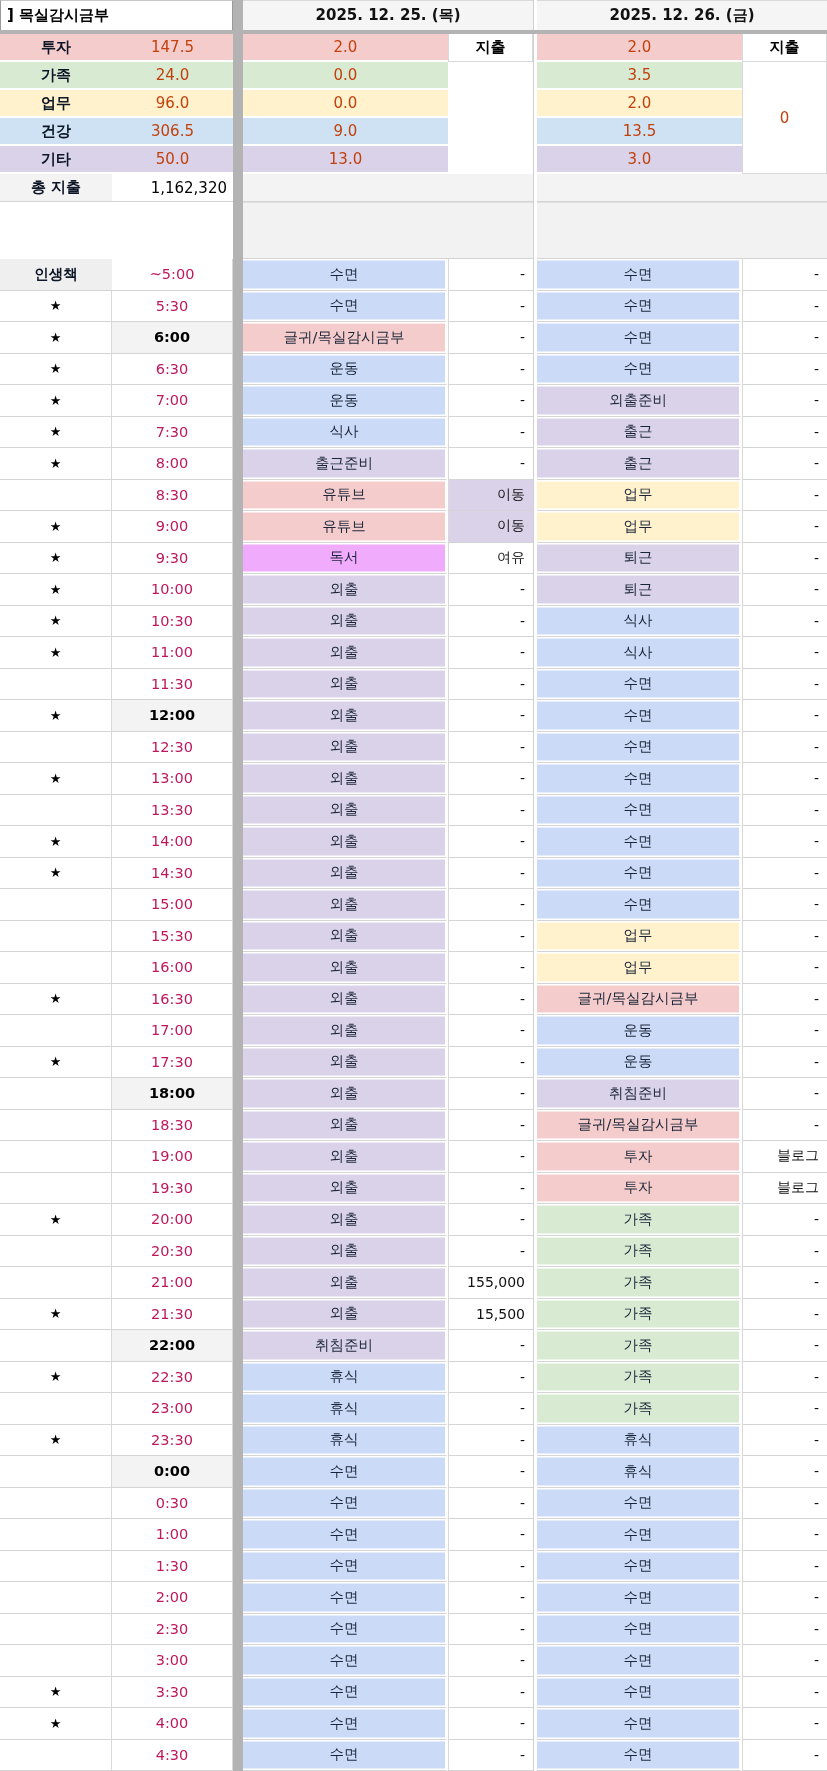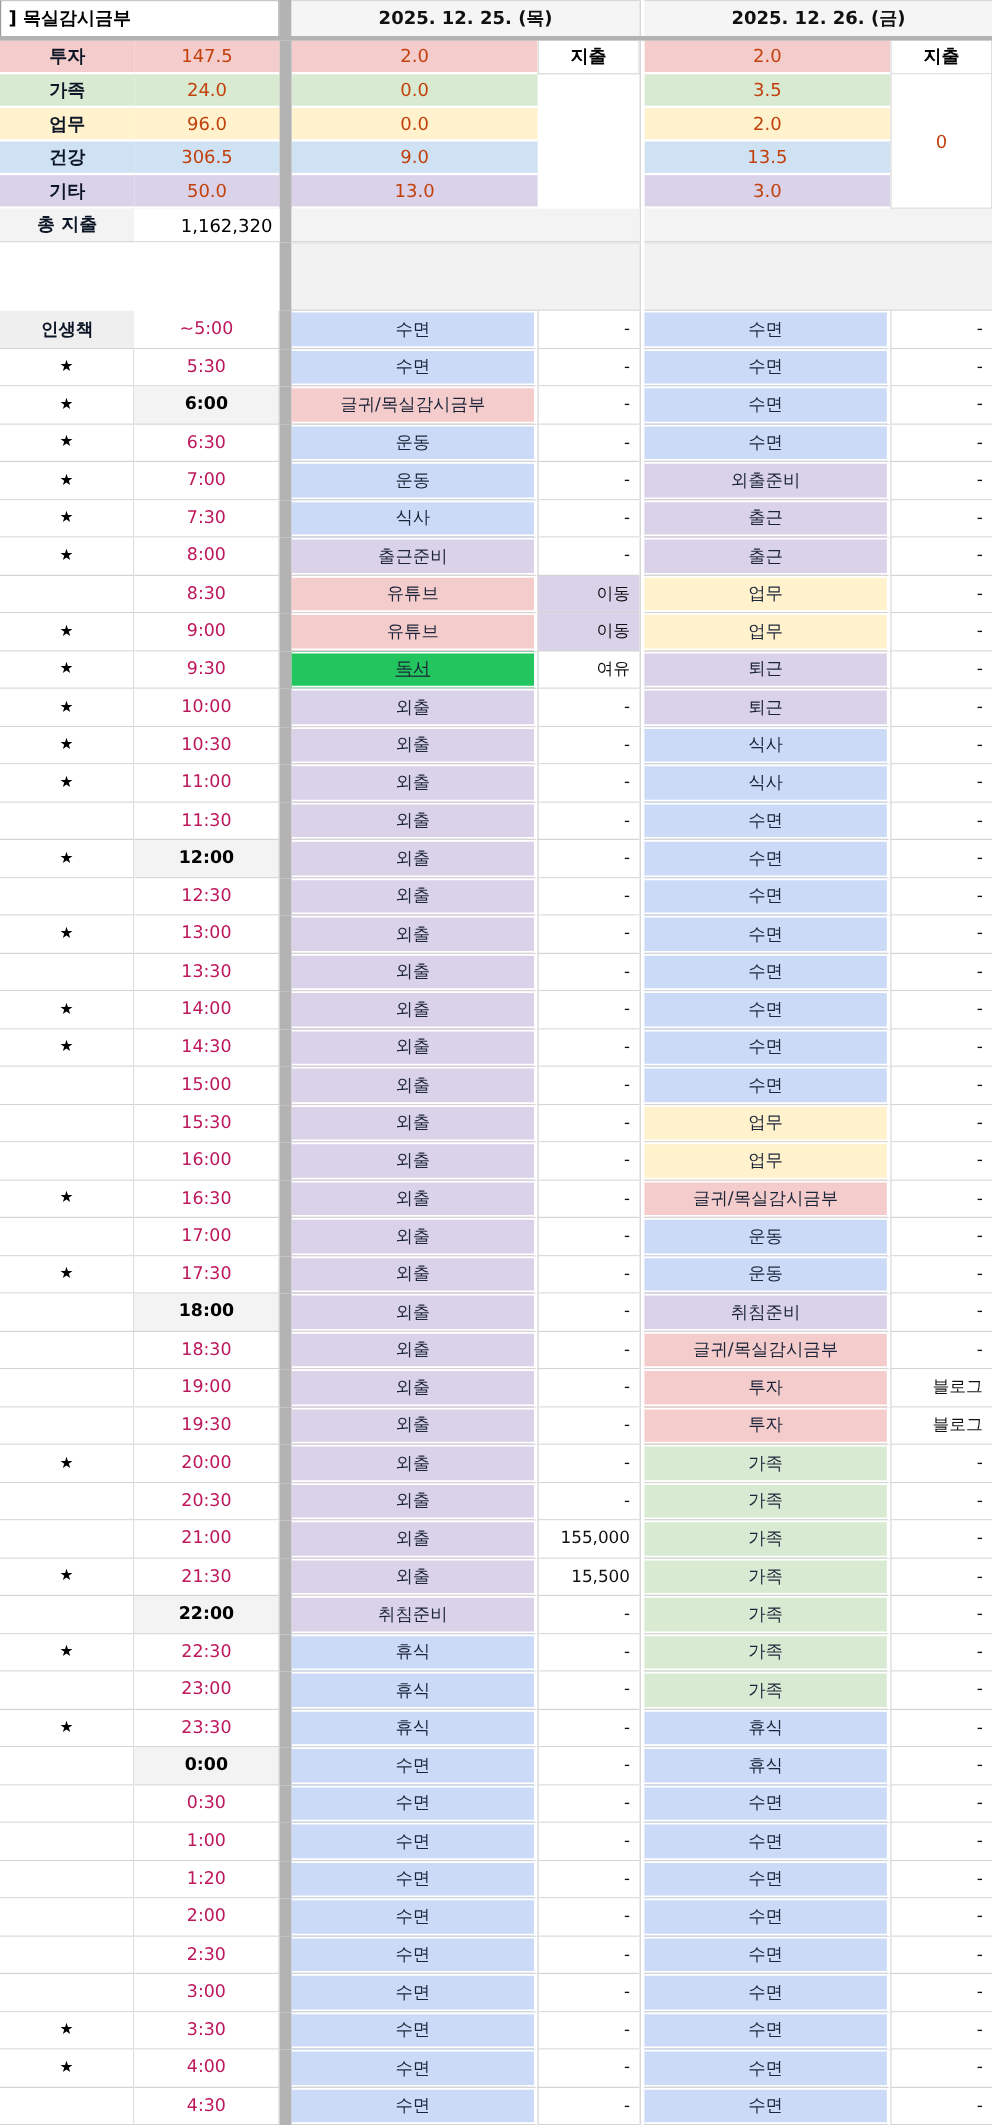--- a/index.html
+++ b/index.html
@@ -197,21 +197,21 @@
         <div class="scell act" style="background-color: rgb(244, 204, 204);">유튜브</div>
         <div class="scell spend" style="background-color: rgb(217, 210, 233);">이동</div>
         <div class="vgapc"></div>
         <div class="scell act" style="background-color: rgb(255, 242, 204);">업무</div>
         <div class="scell spend">-</div>
       </div>
       <div class="srow">
         <div class="scell star">★</div>
         <div class="scell time">9:30</div>
         <div class="vdivc"></div>
-        <div class="scell act" style="background-color: #22c55e; text-decoration: underline;">독서</div>
+        <div class="scell act" style="background-color: #f0abfc;">독서</div>
         <div class="scell spend">여유</div>
         <div class="vgapc"></div>
         <div class="scell act" style="background-color: rgb(217, 210, 233);">퇴근</div>
         <div class="scell spend">-</div>
       </div>
       <div class="srow">
         <div class="scell star">★</div>
         <div class="scell time">10:00</div>
         <div class="vdivc"></div>
         <div class="scell act" style="background-color: rgb(217, 210, 233);">외출</div>
@@ -515,21 +515,21 @@
         <div class="scell time">1:00</div>
         <div class="vdivc"></div>
         <div class="scell act" style="background-color: rgb(203, 219, 247);">수면</div>
         <div class="scell spend">-</div>
         <div class="vgapc"></div>
         <div class="scell act" style="background-color: rgb(203, 219, 247);">수면</div>
         <div class="scell spend">-</div>
       </div>
       <div class="srow">
         <div class="scell star"></div>
-        <div class="scell time">1:20</div>
+        <div class="scell time">1:30</div>
         <div class="vdivc"></div>
         <div class="scell act" style="background-color: rgb(203, 219, 247);">수면</div>
         <div class="scell spend">-</div>
         <div class="vgapc"></div>
         <div class="scell act" style="background-color: rgb(203, 219, 247);">수면</div>
         <div class="scell spend">-</div>
       </div>
       <div class="srow">
         <div class="scell star"></div>
         <div class="scell time">2:00</div>

